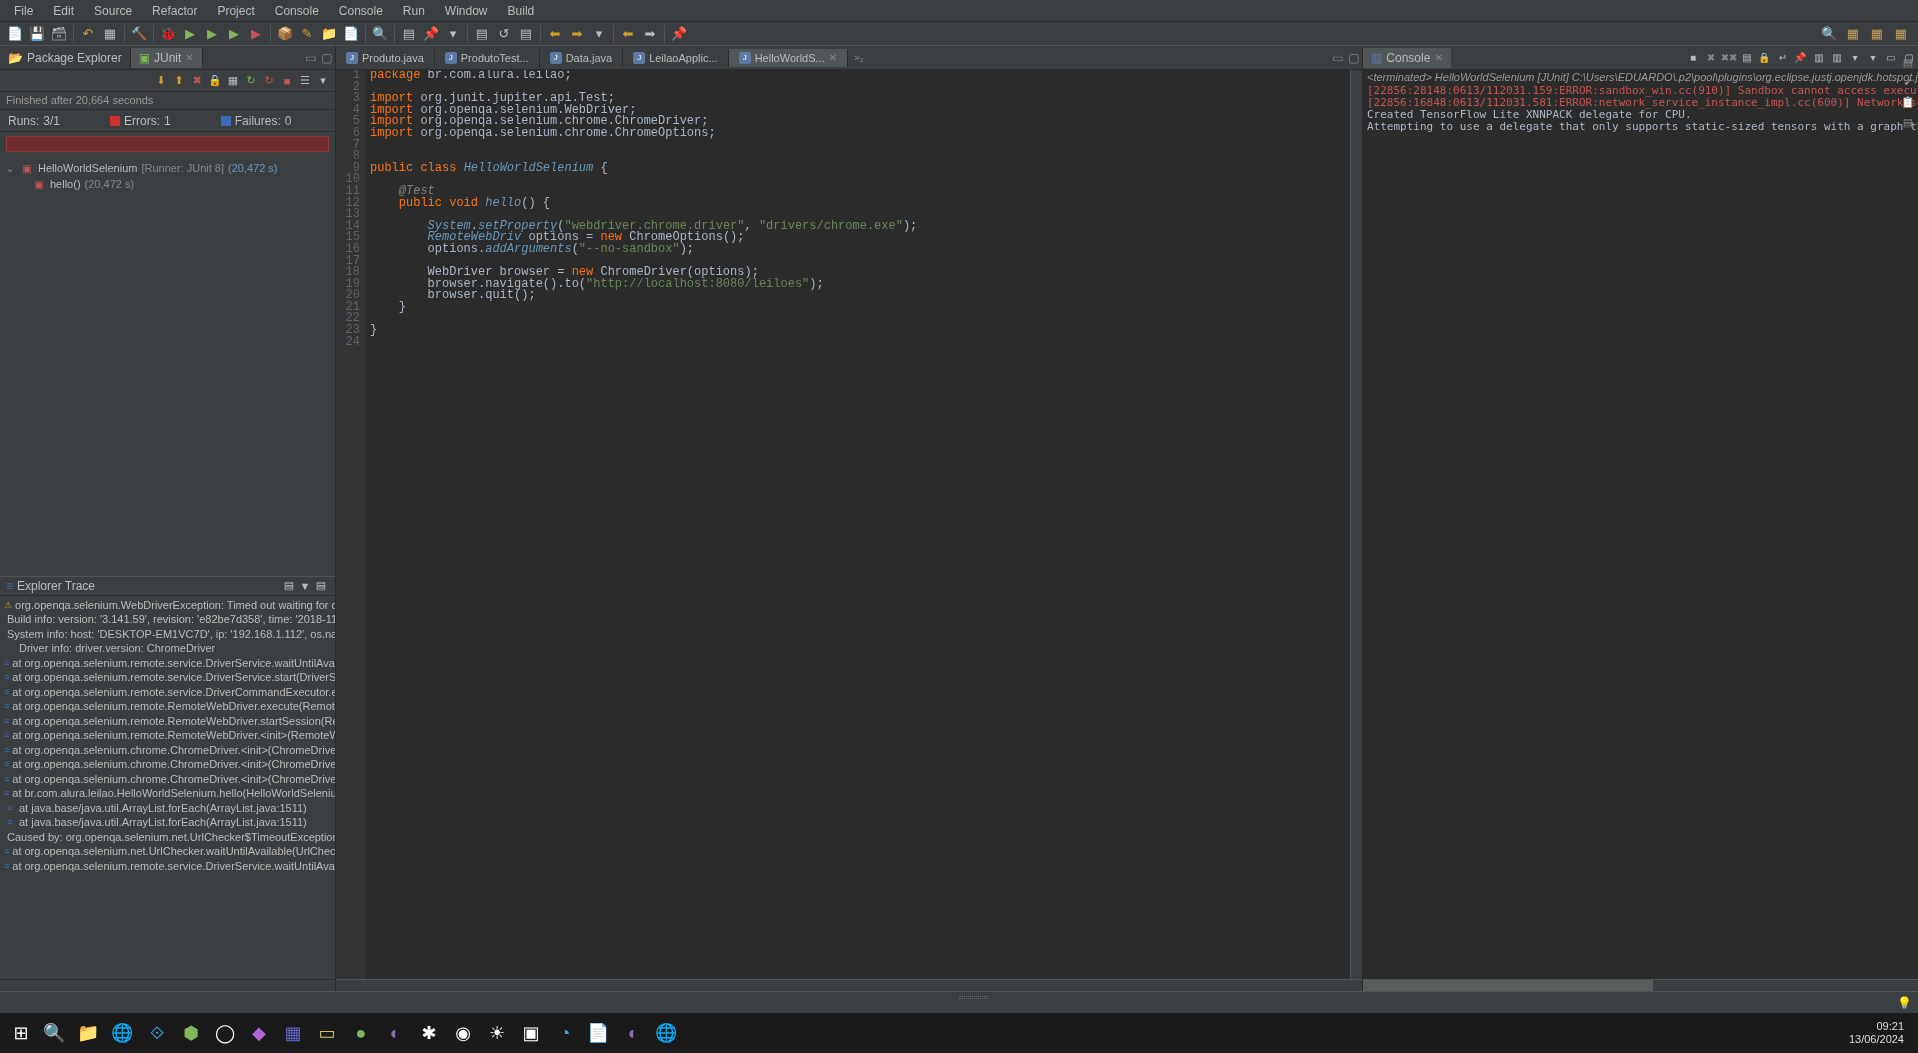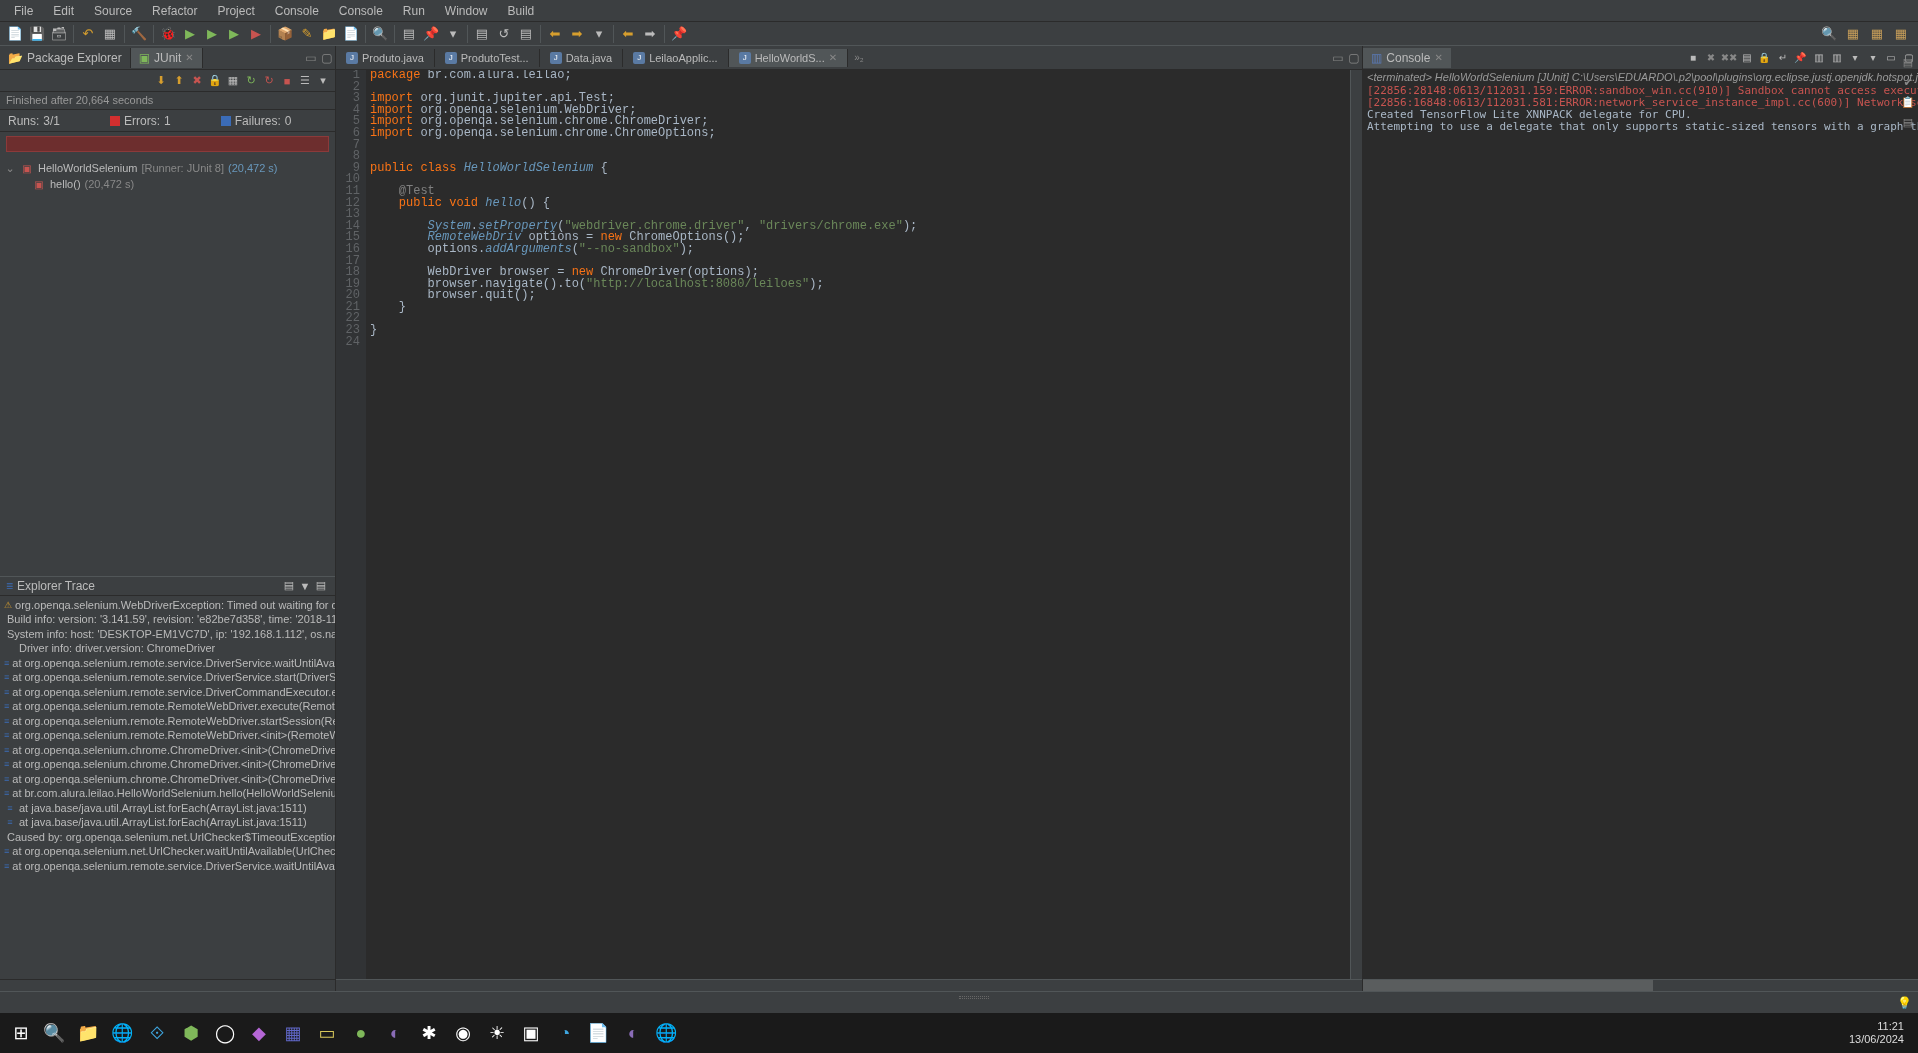--- a/index.html
+++ b/index.html
@@ -206,21 +206,21 @@
 }
 .code {
   flex:1;
   white-space:pre;
   padding-left:4px;
   color:#a9b7c6;
 }
 .kw { color:#f97316; }
 .cls { color:#6897bb; font-style:italic; }
 .str { color:#6a8759; }
-.ann { color:#808080; }
+.ann { color:#808080; font-style:italic; }
 .mth { color:#6897bb; font-style:italic; }
 
 .editor-scroll {
   height:12px;
   background:#3c3f41;
   border-top:1px solid #515658;
 }
 
 
 .console-area {
@@ -686,17 +686,17 @@
   <span class="task-icon">◉</span>
   <span class="task-icon">☀</span>
   <span class="task-icon">▣</span>
   <span class="task-icon" style="color:#3ea6e0">◔</span>
   <span class="task-icon">📄</span>
   <span class="task-icon" style="color:#8a6cb7">◐</span>
   <span class="task-icon">🌐</span>
   <span class="spacer"></span>
   <div class="tray">
     <div class="clock">
-      <div>11:21</div>
+      <div>09:21</div>
       <div>13/06/2024</div>
     </div>
   </div>
 </div>
 
 </body></html>

